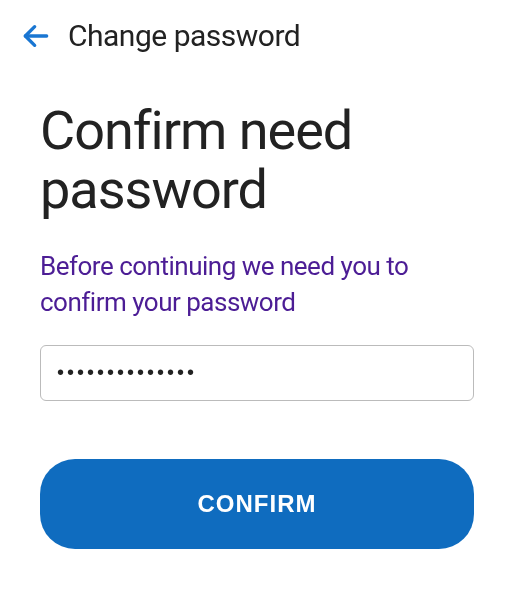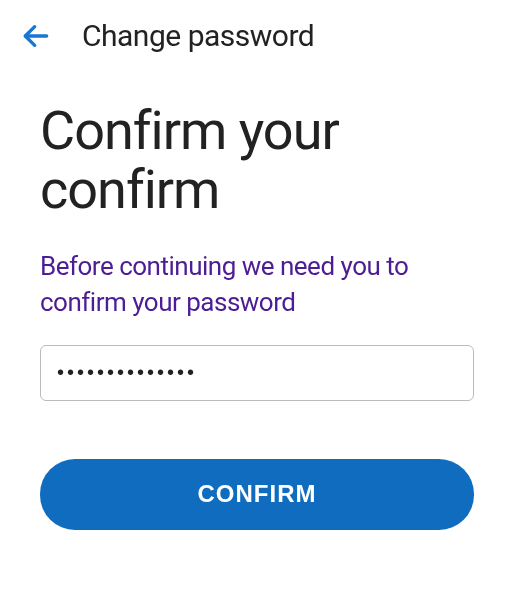--- a/index.html
+++ b/index.html
@@ -13,21 +13,21 @@
       background: #ffffff;
       width: 514px;
       height: 597px;
       overflow: hidden;
     }
     
     .header {
       display: flex;
       align-items: center;
       padding: 18px 20px;
-      gap: 30px;
+      gap: 16px;
     }
     
     .back-arrow {
       color: #1976d2;
       cursor: pointer;
       display: flex;
       align-items: center;
       justify-content: center;
     }
     
@@ -73,21 +73,21 @@
       padding: 0 16px;
       font-size: 20px;
       letter-spacing: 3px;
       color: #222;
       outline: none;
       margin-bottom: 58px;
     }
     
     .confirm-button {
       width: 100%;
-      height: 71px;
+      height: 90px;
       background: #0f6cbf;
       color: #ffffff;
       border: none;
       border-radius: 35px;
       font-size: 24px;
       font-weight: 700;
       letter-spacing: 1px;
       cursor: pointer;
     }
   </style>
@@ -98,17 +98,17 @@
   <div class="back-arrow">
     <svg viewBox="0 0 24 24" fill="none" stroke="currentColor" stroke-width="2.5" stroke-linecap="round" stroke-linejoin="round">
       <line x1="20" y1="12" x2="4" y2="12"></line>
       <polyline points="11 5 4 12 11 19"></polyline>
     </svg>
   </div>
   <div class="header-title">Change password</div>
 </div>
 
 <div class="content">
-  <h1 class="main-heading">Confirm your confirm</h1>
+  <h1 class="main-heading">Confirm need password</h1>
   <p class="description">Before continuing we need you to confirm your password</p>
   <input type="password" class="password-input" value="••••••••••••••" style="">
   <button class="confirm-button">CONFIRM</button>
 </div>
 
 </body></html>

